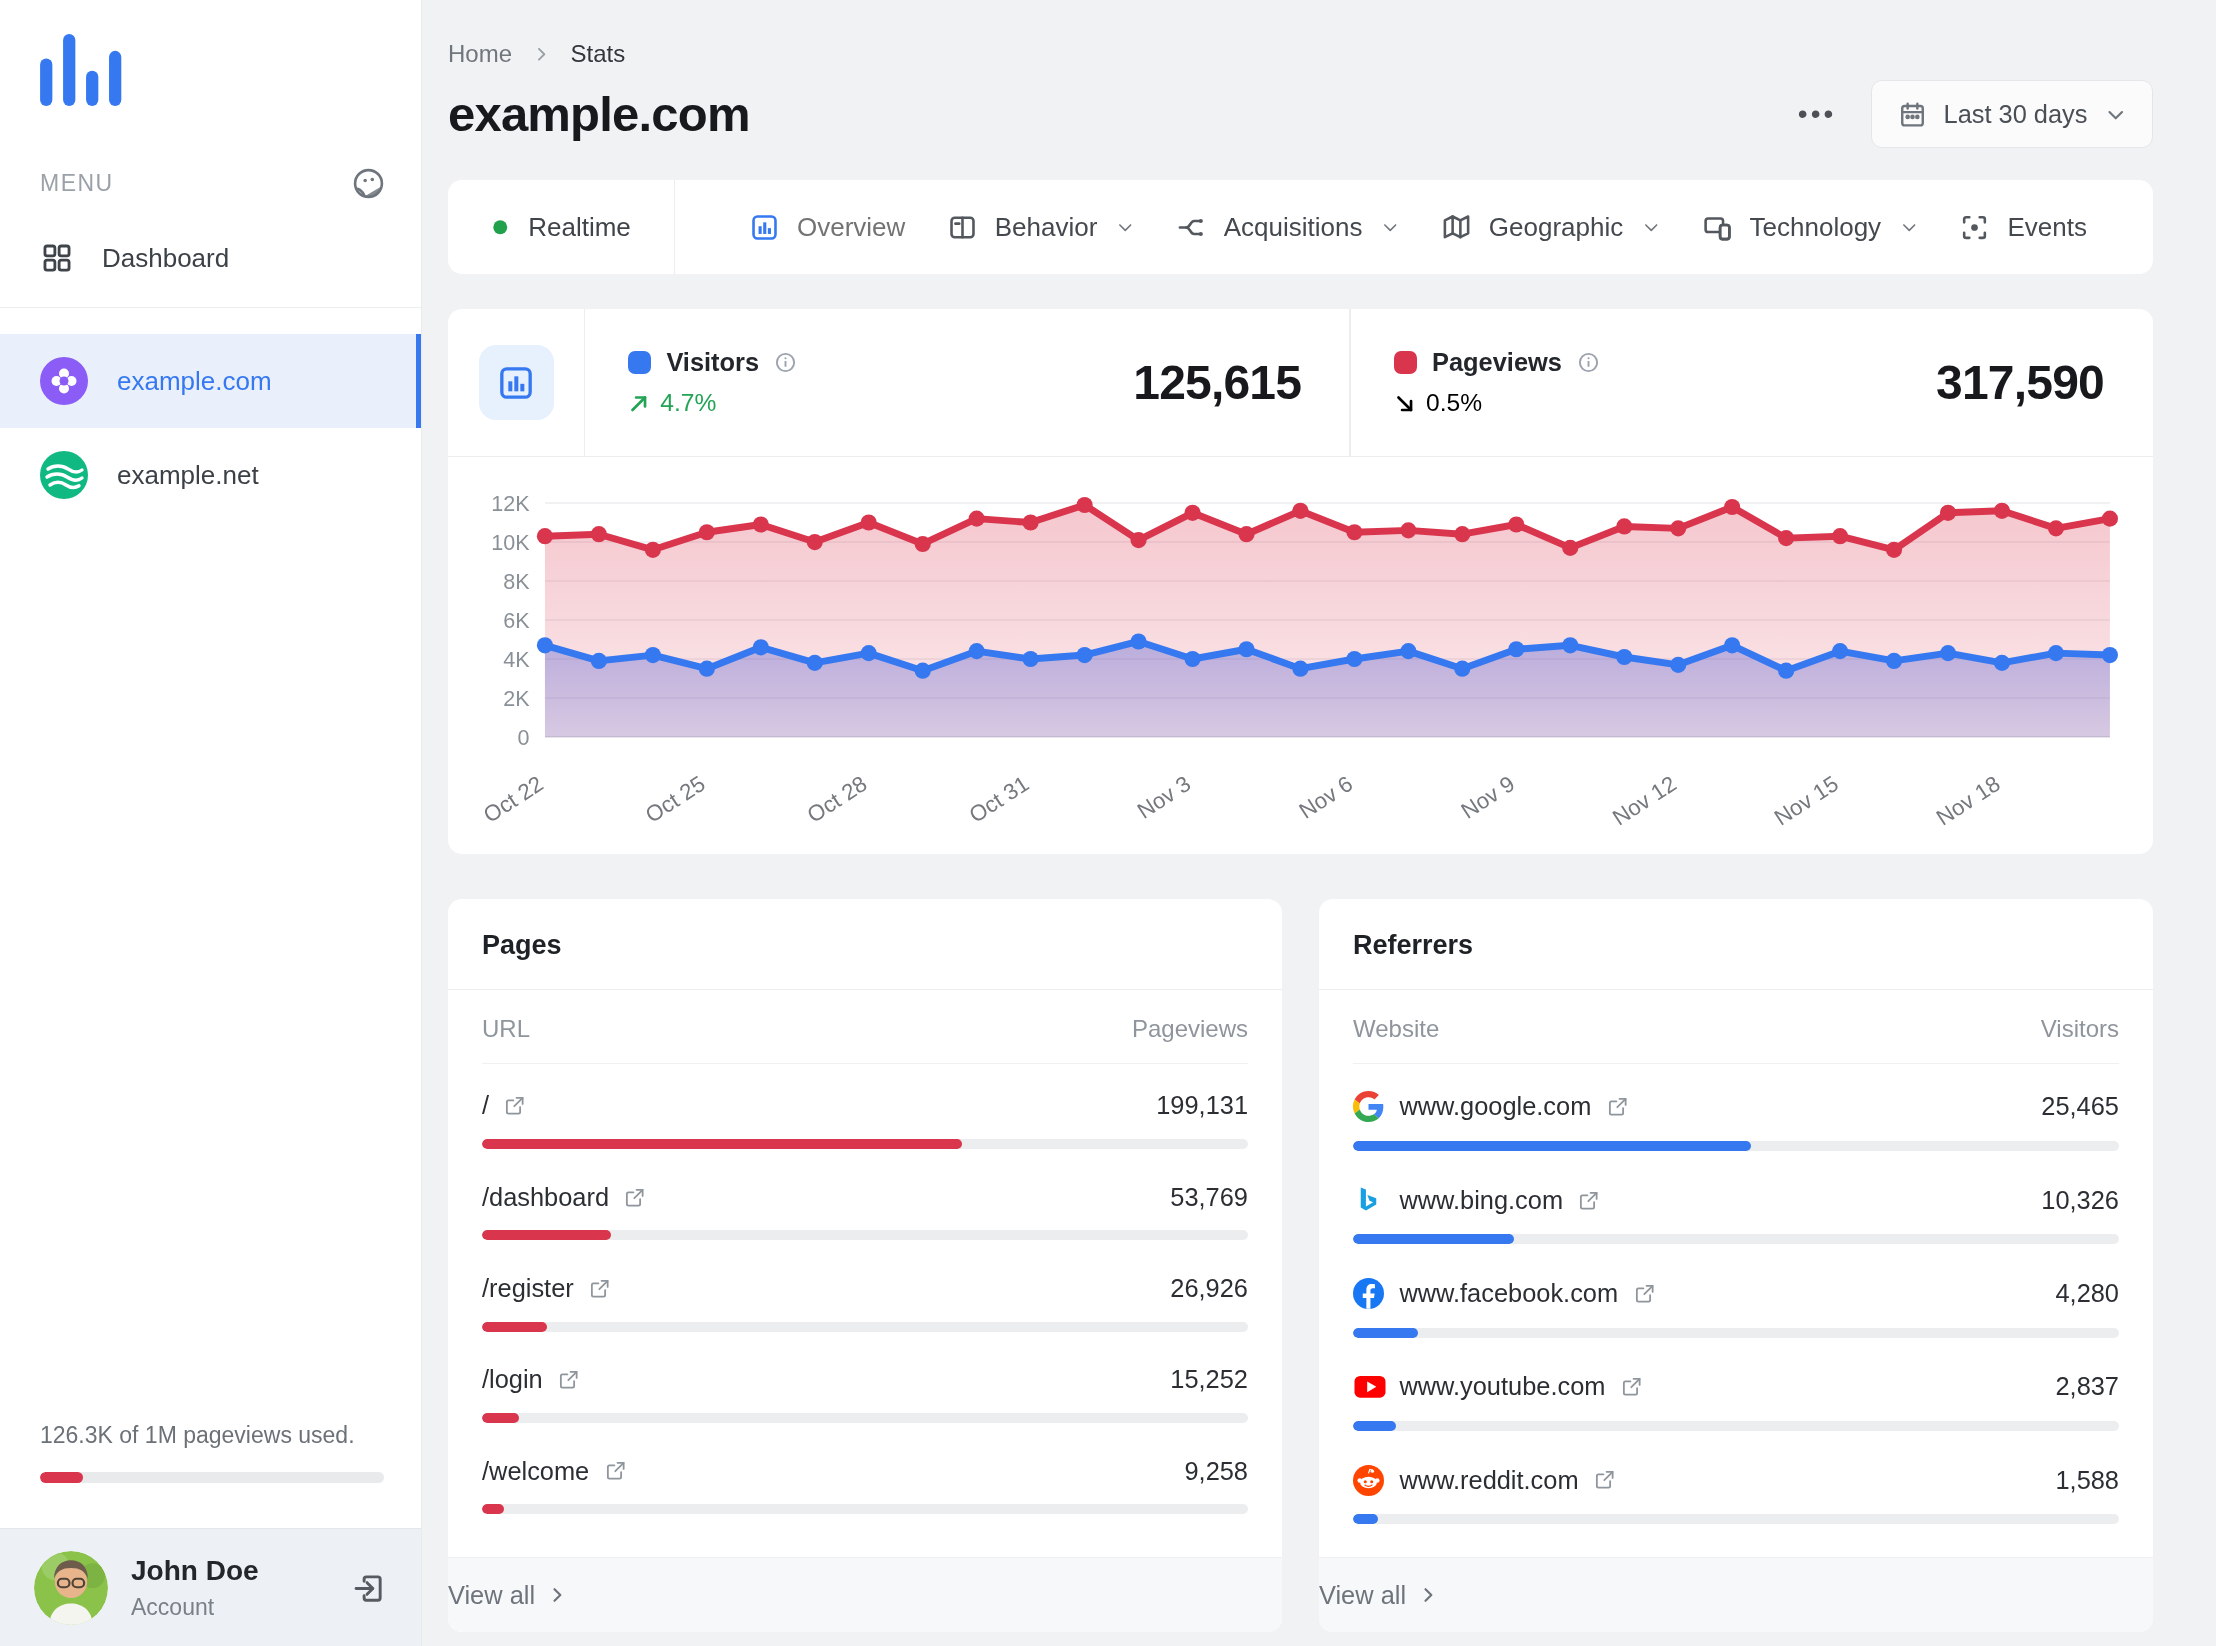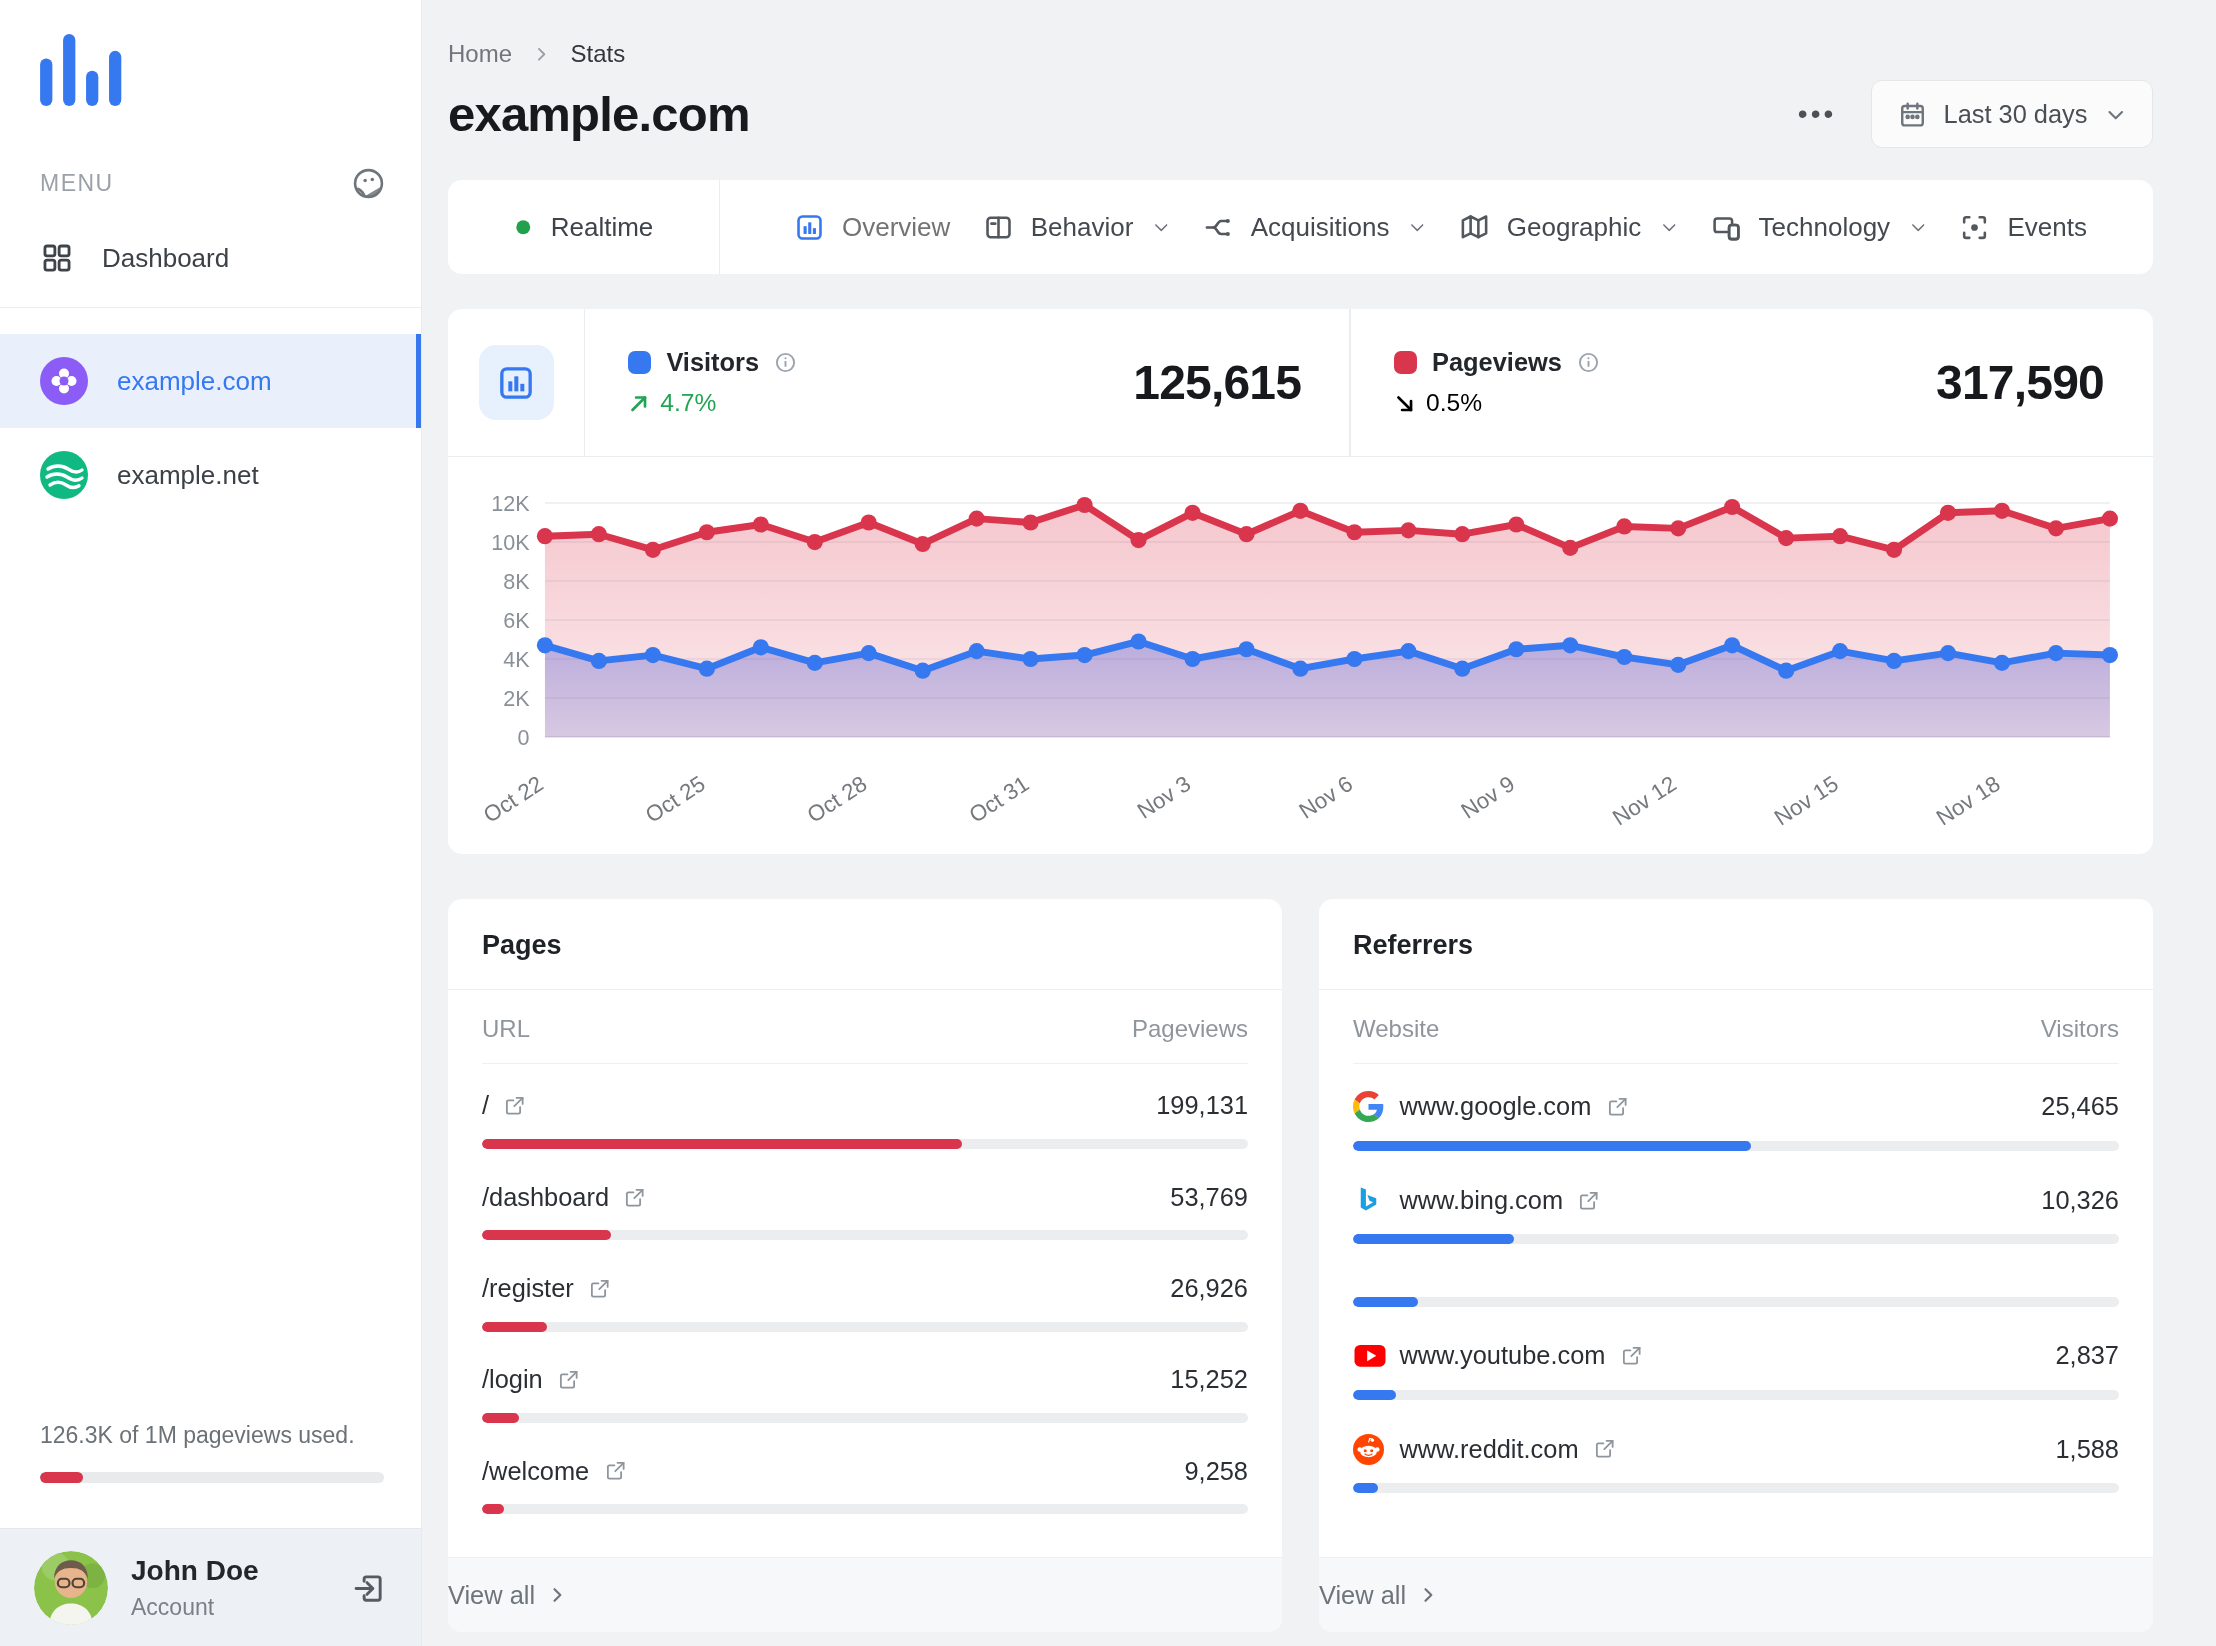--- a/index.html
+++ b/index.html
@@ -49,21 +49,21 @@
   .page-title { font-size:49px; font-weight:700; color:#17191C; letter-spacing:-0.8px; }
   .actions { margin-left:auto; display:flex; align-items:center; gap:34px; }
   .more-btn { font-size:28px; color:#4D5156; letter-spacing:3.1px; cursor:pointer; }
   .date-btn { height:68px; padding:0 26px; border-radius:10.8px; border:1.5px solid #E4E6E9;
               background:#FBFBFC; display:flex; align-items:center; gap:17px; cursor:pointer; }
   .date-btn .lbl { font-size:25.4px; color:#4A4F55; }
 
   
   .tabbar { margin-top:32px; background:#fff; border-radius:14px; height:94px;
             display:flex; align-items:stretch; }
-  .tab-realtime { width:272px; display:flex; align-items:center; justify-content:center; gap:18.5px;
+  .tab-realtime { width:227px; display:flex; align-items:center; justify-content:center; gap:18.5px;
                   border-right:1.5px solid #ECEDEF; cursor:pointer; }
   .tabs-rest { flex:1; display:flex; align-items:center; justify-content:space-between;
                padding:0 66px 0 74px; }
   .tab { display:flex; align-items:center; gap:17px; font-size:26px; color:#44494F; cursor:pointer; }
   .tab .t-ic { color:#53585E; }
   .tab.active { color:#737373;align-items:flex-end; }
   .tab.active .t-ic { color:#3578F0; }
   .tab .chev { color:#6F757C; margin-left:1.5px; }
 
   
@@ -675,20 +675,39 @@
                   </svg>
                 </span>
          </div>
          <span class="t-val">10,326</span>
        </div>
        <div class="t-bar">
          <div class="t-fill" style="width:21%;background:#3578F0;"></div>
        </div>
           </div>
           <div class="t-row">
+            <div class="t-row-top">
+         <div class="t-left">
+                <span class="favicon">
+                  <svg width="31" height="31" viewBox="0 0 48 48">
+                    <circle cx="24" cy="24" r="24" fill="#1877F2"></circle>
+                    <path fill="#fff" d="M27 47.7V31h5.5l1-7H27v-4.4c0-2 .8-3.6 3.8-3.6H34V9.7c-.6-.1-2.7-.3-5-.3-5 0-8.3 3-8.3 8.6V24h-5.6v7h5.6v16.5c1.1.2 2.2.3 3.3.3s2-.05 3-.1z"></path>
+                  </svg>
+                </span>
+                <span class="t-label">www.facebook.com</span>
+           <span class="ext-ic">
+                  <svg width="21.5" height="21.5" viewBox="0 0 24 24" fill="none" stroke="currentColor" stroke-width="2" stroke-linecap="round" stroke-linejoin="round">
+                    <path d="M18 13.5V19a1.8 1.8 0 0 1-1.8 1.8H5A1.8 1.8 0 0 1 3.2 19V7.8A1.8 1.8 0 0 1 5 6h5.5"></path>
+                    <polyline points="14 3.2 20.8 3.2 20.8 10"></polyline>
+                    <line x1="20.8" y1="3.2" x2="11.5" y2="12.5"></line>
+                  </svg>
+                </span>
+         </div>
+         <span class="t-val">4,280</span>
+       </div>
        <div class="t-bar">
          <div class="t-fill" style="width:8.5%;background:#3578F0;"></div>
        </div>
           </div>
           <div class="t-row">
             <div class="t-row-top">
          <div class="t-left">
                 <span class="favicon">
                   <svg width="34" height="31" viewBox="0 0 48 44">
                     <rect x="2" y="7" width="44" height="31" rx="8" fill="#FF0000"></rect>

